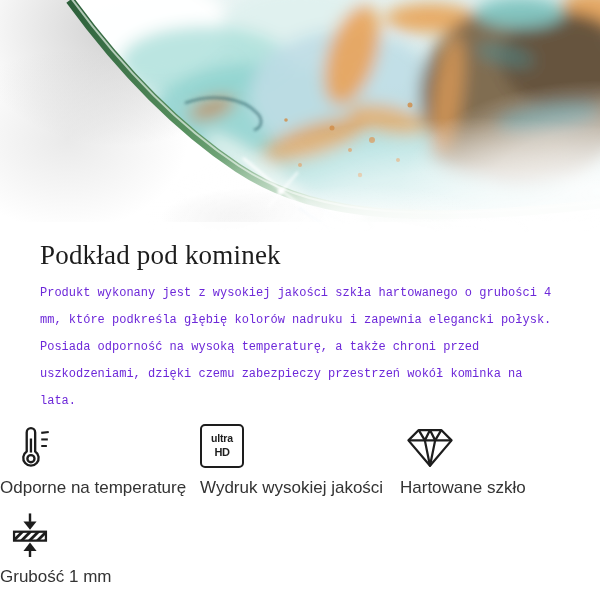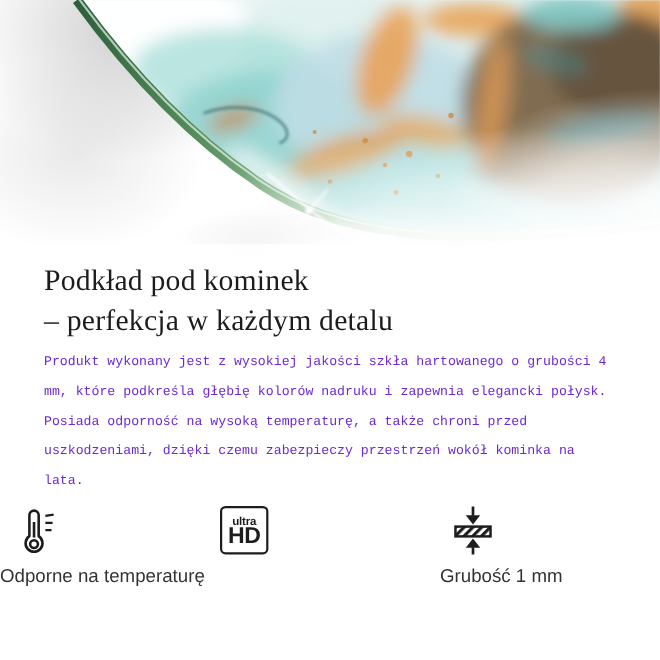--- a/index.html
+++ b/index.html
@@ -13,21 +13,21 @@
   p.desc{margin:7px 0 0 0;width:524px;font-size:12px;line-height:27px;color:#6d28d9;font-family:Liberation Mono, monospace;}
   .features{margin-top:8px;display:grid;grid-template-columns:1fr 1fr 1fr;
             grid-row-gap:14px;width:600px;margin-left:-40px;}
   .feature{display:flex;flex-direction:column;align-items:flex-start;}
   .icon-wrap{height:46px;display:flex;align-items:center;justify-content:center;}
   .feature-label{margin-top:9px;font-size:17px;color:#333333;}
   .hd-box{width:40px;height:40px;border:2.5px solid #1d1d1d;border-radius:5px;
           display:flex;flex-direction:column;align-items:center;justify-content:center;
           color:#1d1d1d;}
   .hd-top{font-size:10.5px;font-weight:700;line-height:11px;letter-spacing:-0.2px;}
-  .hd-bottom{font-size:21px;font-weight:700;line-height:16px;letter-spacing:-0.5px;}
+  .hd-bottom{font-size:11px;font-weight:700;line-height:16px;letter-spacing:-0.5px;}
   .ico{stroke:#1d1d1d;fill:none;stroke-width:2.5;}
 </style>
 </head>
 <body>
 
 <div class="page">
 
   <div class="hero">
     <svg width="600" height="232" viewBox="0 0 600 232">
       <defs>
@@ -125,21 +125,20 @@
       <ellipse cx="470" cy="235" rx="330" ry="118" fill="url(#fog1)"></ellipse>
       <ellipse cx="600" cy="190" rx="200" ry="110" fill="url(#fog1)" opacity="0.9"></ellipse>
       <ellipse cx="360" cy="240" rx="150" ry="55" fill="url(#fog1)" opacity="0.85"></ellipse>
       <rect x="0" y="222" width="600" height="10" fill="#ffffff" opacity="0.85"></rect>
     </svg>
   </div>
 
   <div class="content">
     <h2 class="title">
       <span>Podkład pod kominek</span><br>
-      <span>– perfekcja w każdym detalu</span>
     </h2>
     <p class="desc">Produkt wykonany jest z wysokiej jakości szkła hartowanego o grubości 4 mm, które podkreśla głębię kolorów nadruku i zapewnia elegancki połysk. Posiada odporność na wysoką temperaturę, a także chroni przed uszkodzeniami, dzięki czemu zabezpieczy przestrzeń wokół kominka na lata.</p>
 
     <div class="features">
 
       <div class="feature">
         <div class="icon-wrap">
           <svg width="60" height="46" viewBox="0 0 64 48">
             <path class="ico" stroke-linejoin="round" d="M28.5,9.5 a4.5,4.5 0 0 1 9,0 V29.8 a8.2,8.2 0 1 1 -9,0 Z"></path>
             <line x1="33" y1="16" x2="33" y2="31" class="ico"></line>
@@ -152,23 +151,37 @@
         <div class="feature-label">Odporne na temperaturę</div>
       </div>
 
       <div class="feature">
         <div class="icon-wrap">
           <div class="hd-box">
             <span class="hd-top">ultra</span>
             <span class="hd-bottom">HD</span>
           </div>
         </div>
-      </div>
-
-
+        <div class="feature-label">Wydruk wysokiej jakości</div>
+      </div>
+
+
+      <div class="feature">
+        <div class="icon-wrap">
+          <svg width="60" height="46" viewBox="0 0 64 48">
+            <g fill="none" stroke="#1d1d1d" stroke-width="2.4" stroke-linejoin="round">
+              <path d="M9,18 L20,7 H44 L55,18 L32,45 Z"></path>
+              <line x1="9" y1="18" x2="55" y2="18"></line>
+              <path d="M20,7 L26.5,18 L32,7 L37.5,18 L44,7"></path>
+              <path d="M26.5,18 L32,45 L37.5,18"></path>
+            </g>
+          </svg>
+        </div>
+        <div class="feature-label">Hartowane szkło</div>
+      </div>
 
 
       <div class="feature">
         <div class="icon-wrap">
           <svg width="60" height="46" viewBox="0 0 64 48">
             <defs>
               <pattern id="hatch" patternUnits="userSpaceOnUse" width="6" height="6" patternTransform="rotate(45)">
                 <rect width="6" height="6" fill="#ffffff"></rect>
                 <rect width="3" height="6" fill="#1d1d1d"></rect>
               </pattern>

